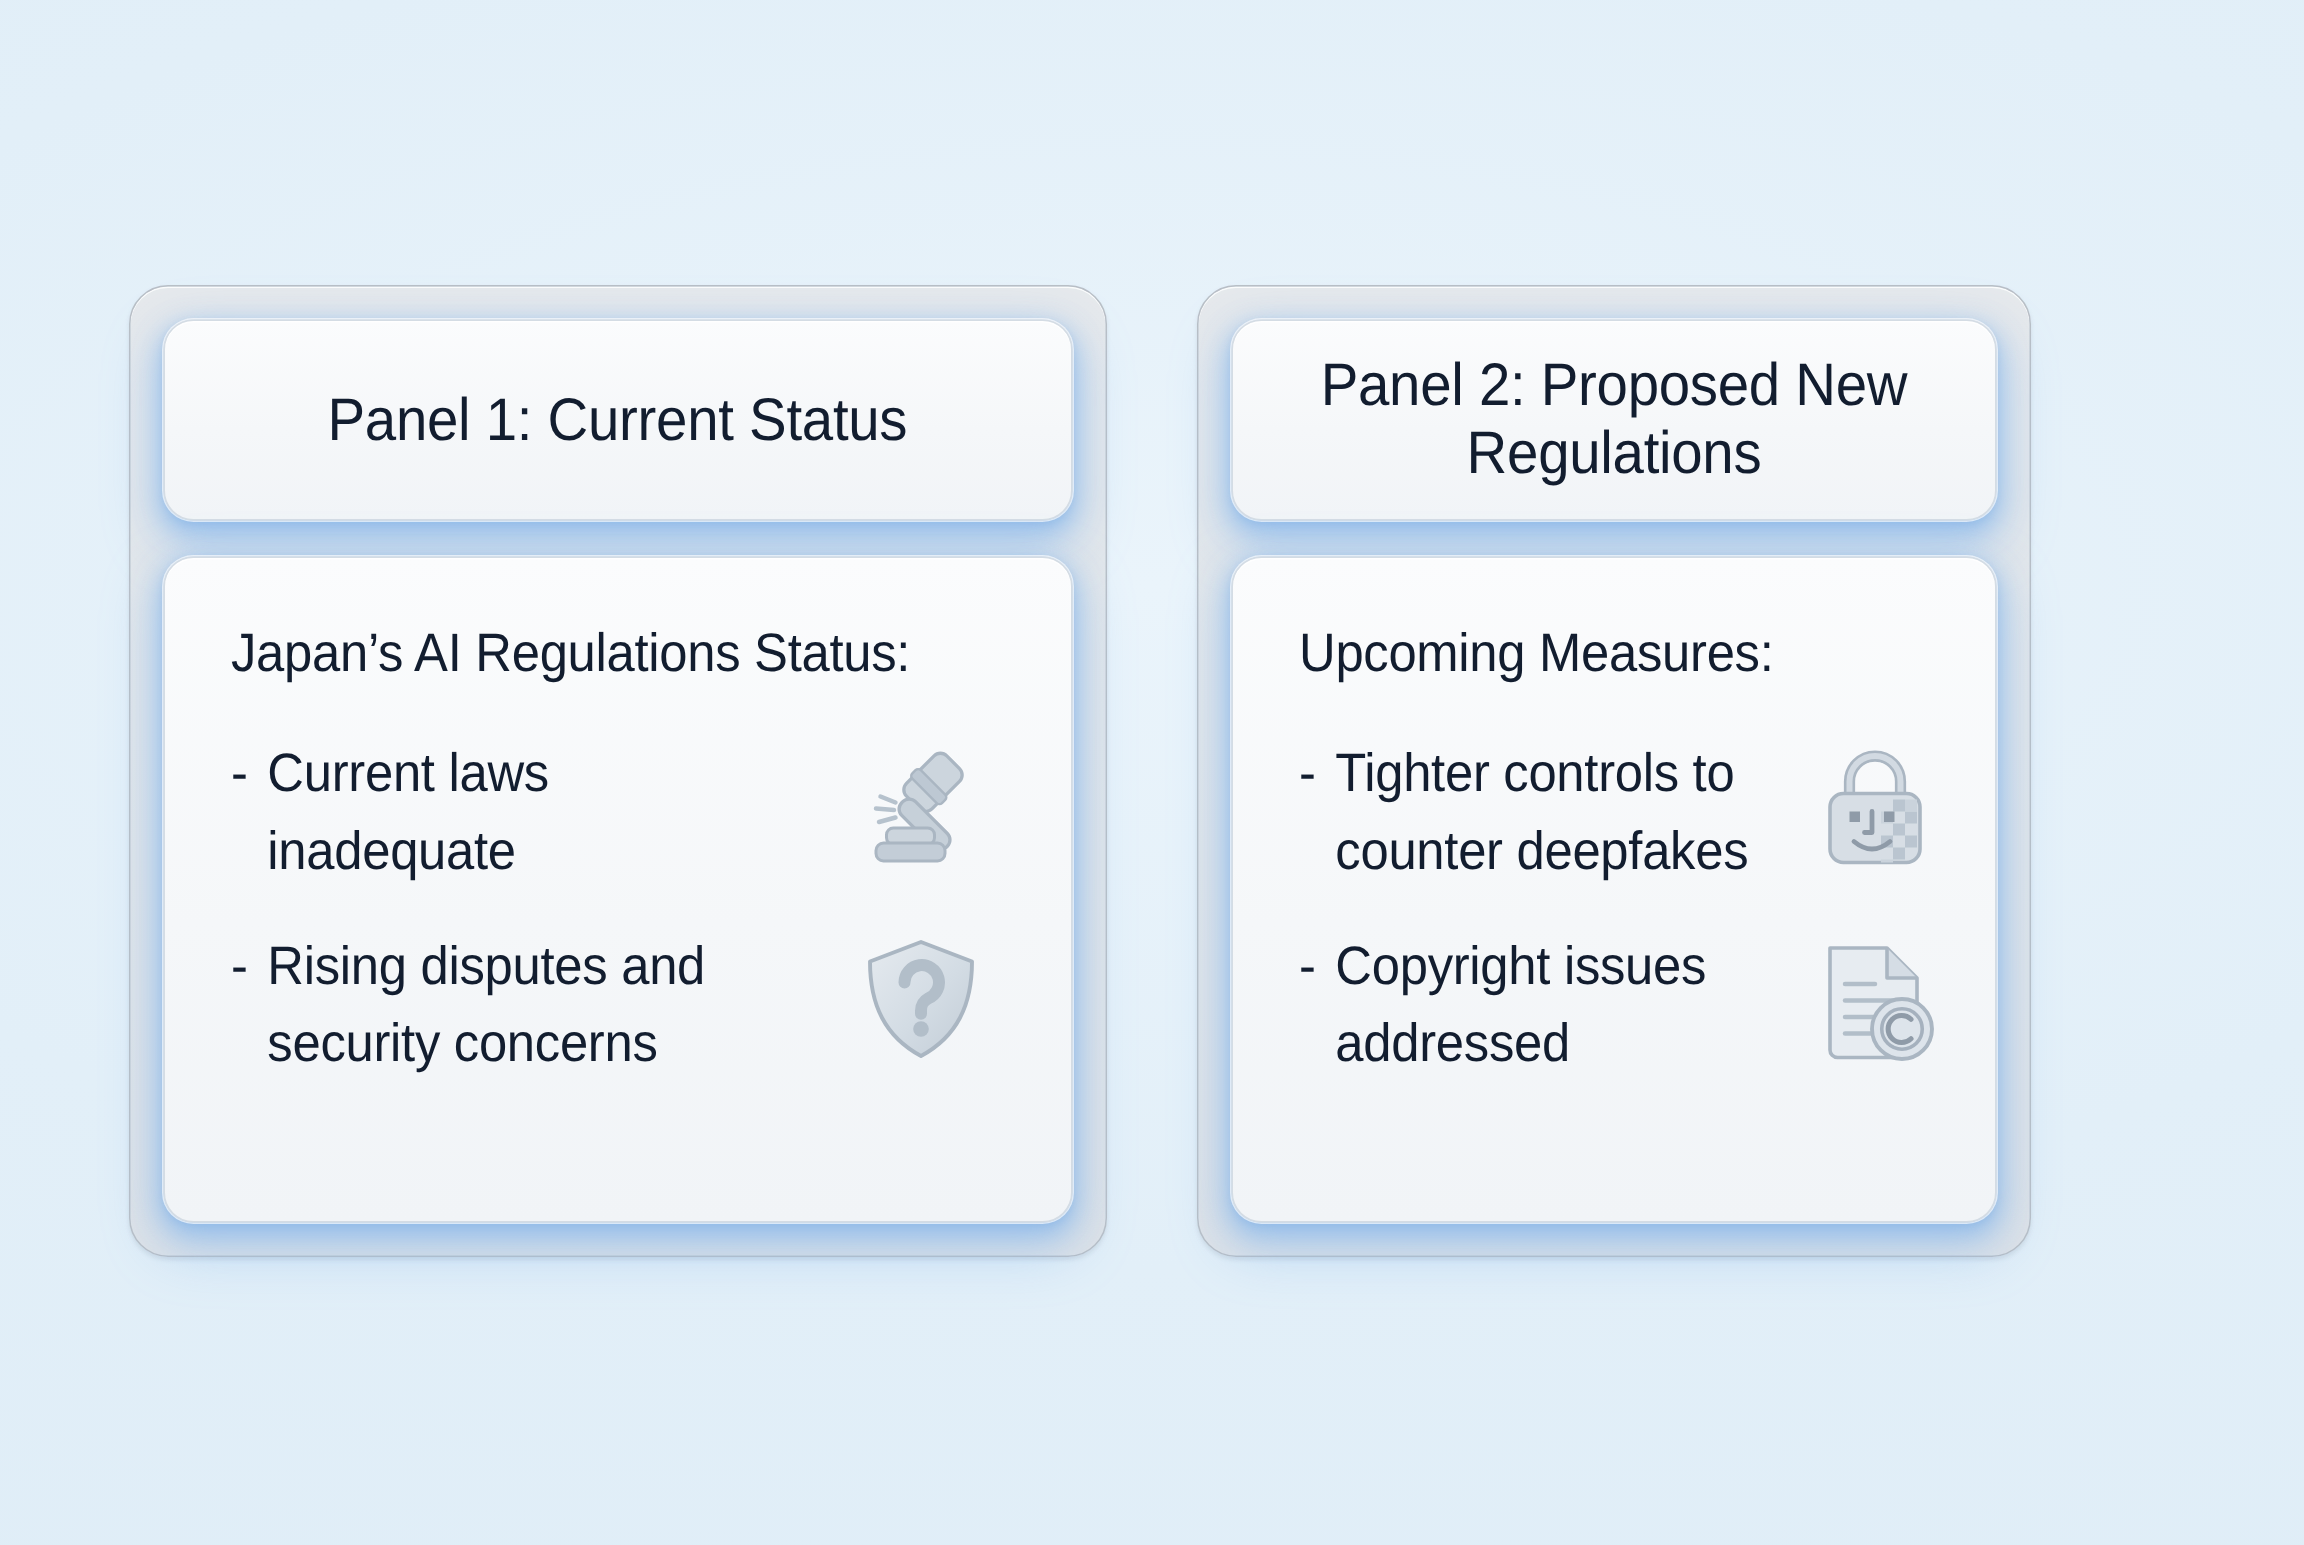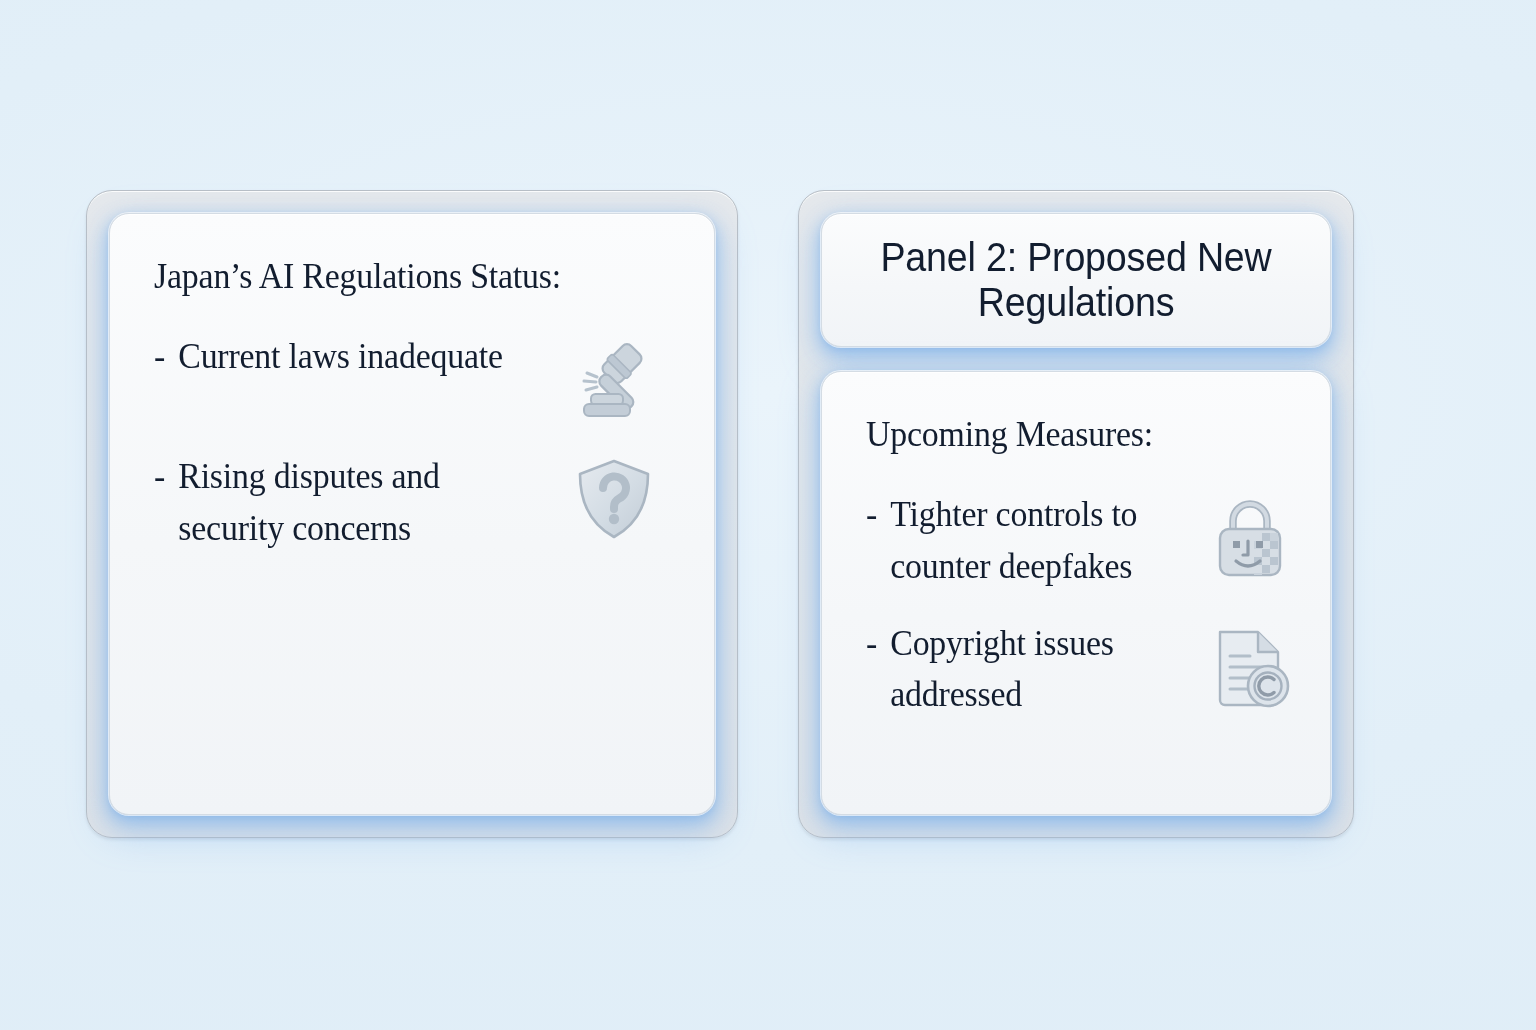--- a/index.html
+++ b/index.html
@@ -75,21 +75,20 @@
     letter-spacing: -0.2px;
     font-weight: 400;
     padding: 0 26px;
     transform: scaleX(0.94);
     transform-origin: center;
   }
 
   .body-card {
     flex: 1 1 auto;
     padding: 42px 34px 0 44px;
-    font-family: Liberation Serif, serif;
   }
 
   .body-heading {
     font-size: 36px;
     line-height: 1.15;
     color: #121d2f;
     margin: 0 0 34px 0;
     font-weight: 400;
     letter-spacing: -0.2px;
     transform: scaleX(0.94);
@@ -138,20 +137,23 @@
   .panel-frame.right .bullet-text { max-width: 420px; }
   .panel-frame.left  .bullet-text { max-width: 400px; }
 </style>
 </head>
 <body>
 
 <div id="stage">
 
   <section class="panel-frame left">
 
+    <div class="card title-card">
+      <div class="title-text">Panel 1: Current Status</div>
+    </div>
 
     <div class="card body-card">
       <h2 class="body-heading">Japan’s AI Regulations Status:</h2>
 
       <div class="bullets">
 
         <div class="bullet-row">
           <div class="bullet-text">
             <span class="dash">-</span>
             <span class="bullet-body">Current laws inadequate</span>

